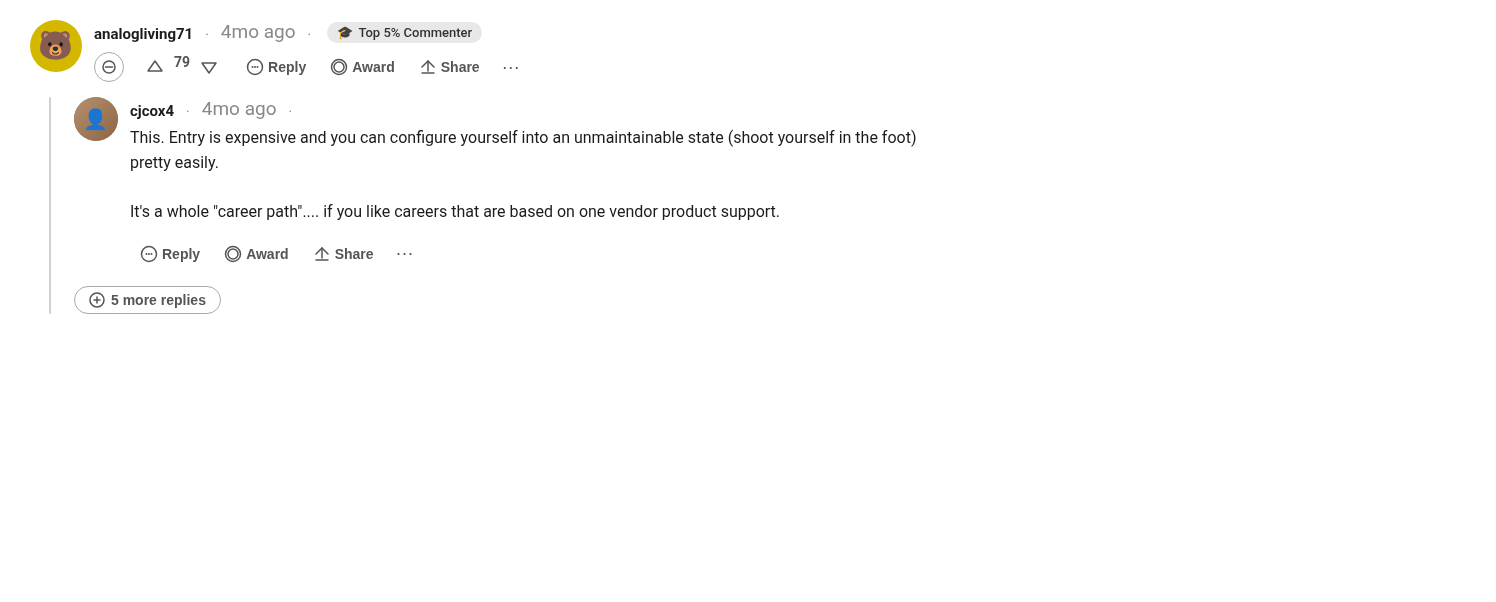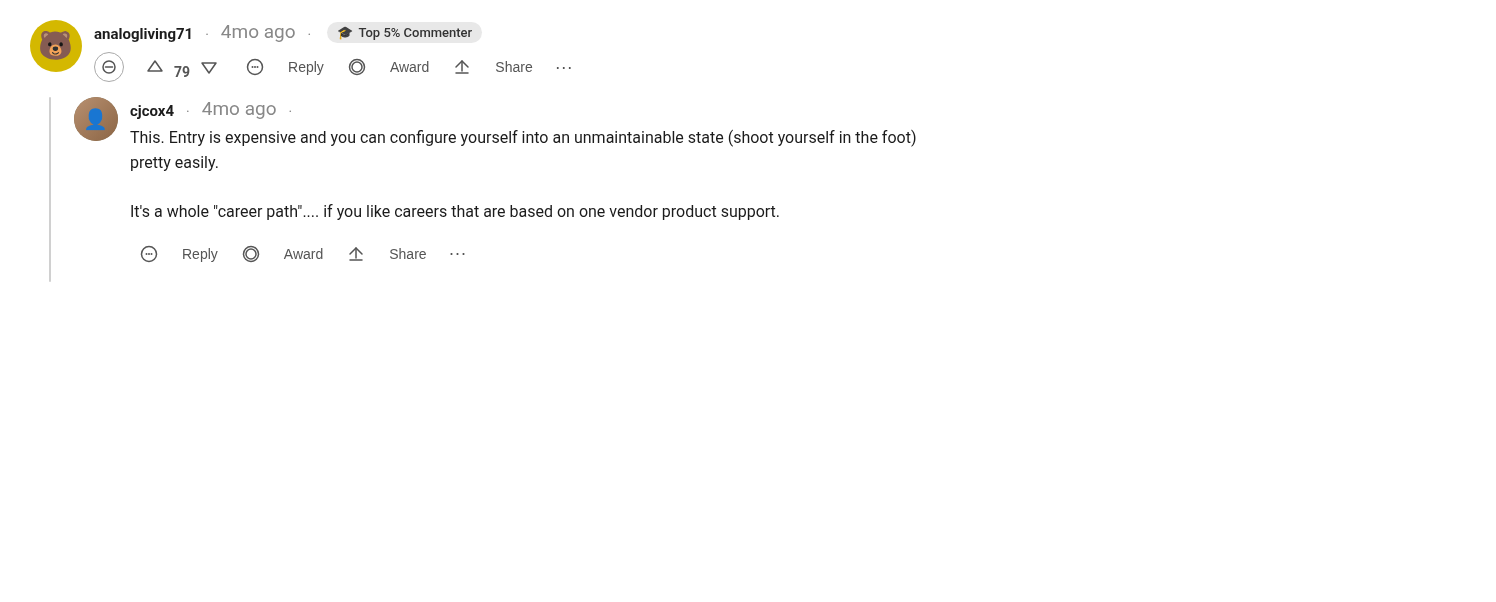--- a/index.html
+++ b/index.html
@@ -96,35 +96,35 @@
     .comment-actions {
       display: flex;
       align-items: center;
       gap: 4px;
       flex-wrap: wrap;
     }
 
     .action-btn {
       display: inline-flex;
       align-items: center;
-      gap: 24px;
+      gap: 4px;
       padding: 6px 10px;
       border-radius: 20px;
       background: none;
       border: none;
       cursor: pointer;
       font-size: 14px;
-      font-weight: 400;
+      font-weight: 700;
       color: #555;
       transition: background 0.15s;
     }
 
     .vote-section {
       display: inline-flex;
-      align-items: flex-end;
+      align-items: flex-start;
       gap: 4px;
       padding: 5px 8px;
       border-radius: 20px;
     }
 
     .vote-count {
       font-weight: 700;
       font-size: 14px;
       color: #555;
     }
@@ -335,17 +335,25 @@
                 <path d="M3 15H15" stroke="#555" stroke-width="1.5" stroke-linecap="round"></path>
               </svg>
               <span>Share</span>
             </button>
             <button class="more-dots">···</button>
           </div>
         </div>
       </div>
 
       
+      <button class="more-replies-btn">
+        <svg width="16" height="16" viewBox="0 0 16 16" fill="none" xmlns="http://www.w3.org/2000/svg">
+          <circle cx="8" cy="8" r="7" stroke="#555" stroke-width="1.5"></circle>
+          <line x1="5" y1="8" x2="11" y2="8" stroke="#555" stroke-width="1.5" stroke-linecap="round"></line>
+          <line x1="8" y1="5" x2="8" y2="11" stroke="#555" stroke-width="1.5" stroke-linecap="round"></line>
+        </svg>
+        <span>5 more replies</span>
+      </button>
 
     </div>
   </div>
 
 </div>
 
 </body></html>

